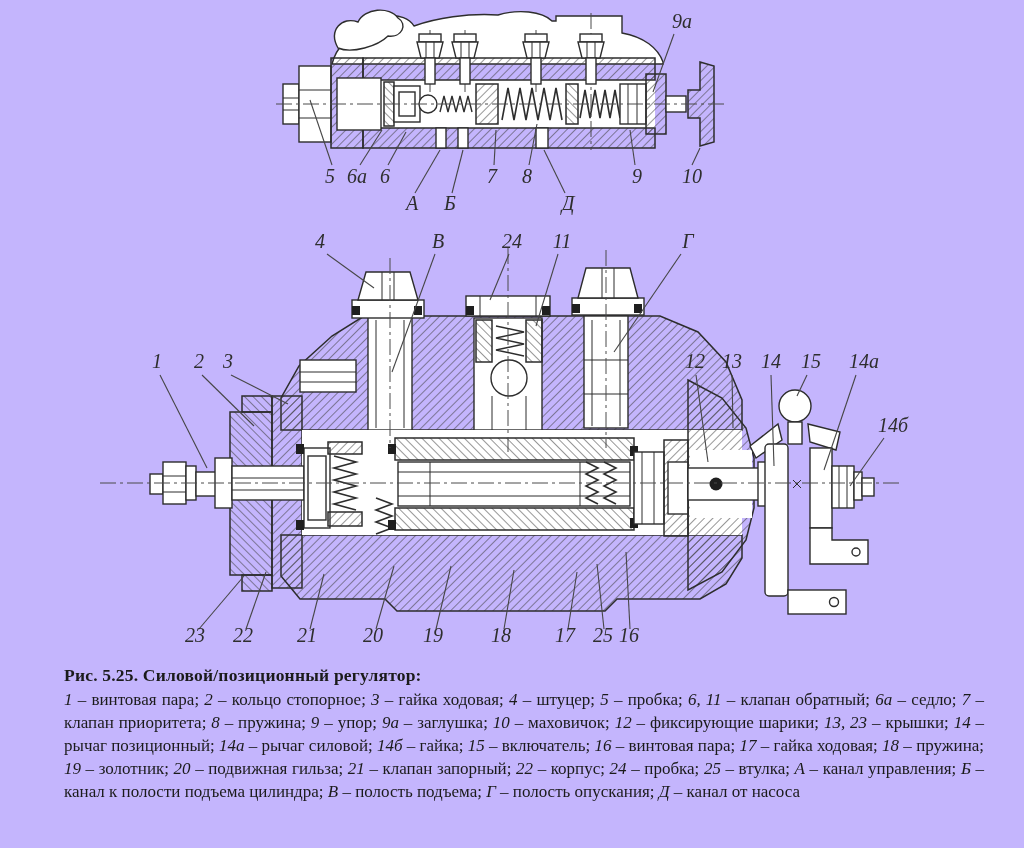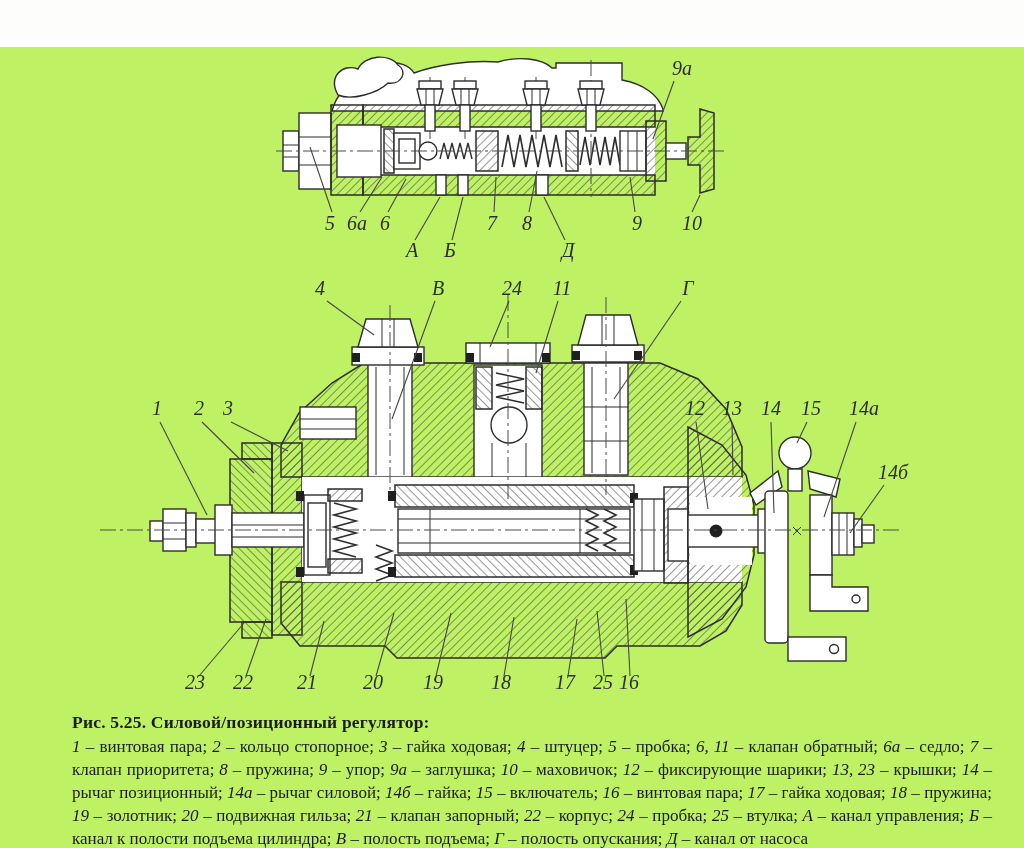--- a/index.html
+++ b/index.html
@@ -1,37 +1,37 @@
 <!DOCTYPE html>
 <html><head>
 <meta charset="utf-8">
 <style>
   html,body{margin:0;padding:0;}
   body{
     width:1024px;height:848px;position:relative;overflow:hidden;
     background:#fdfdfc;font-family:"Liberation Serif",serif;
   }
-  .page{position:absolute;inset:0;background:#bef264;margin-top:47px;}
+  .page{position:absolute;inset:0;background:#c4b5fd;}
   svg.fig{position:absolute;left:0;top:0;}
 
   
   .wh{fill:#ffffff;stroke:#2d2d2d;stroke-width:1.4;}
   .ln{fill:none;stroke:#2d2d2d;stroke-width:1.4;}
   .ln15{fill:none;stroke:#2d2d2d;stroke-width:1.6;}
   .ln1{fill:none;stroke:#2d2d2d;stroke-width:1;}
   .ht{fill:url(#h1);stroke:#2d2d2d;stroke-width:1.5;}
   .ht2{fill:url(#h2);stroke:#2d2d2d;stroke-width:1.5;}
   .bg{fill:#ffffff;stroke:none;}
   .blk{fill:#1f1f1f;stroke:none;}
   .cl{stroke:#4a4a4a;stroke-width:1;fill:none;stroke-dasharray:16 4 3 4;}
   .leader{stroke:#464646;stroke-width:1.1;fill:none;}
   .callout{font:italic 20px "Liberation Serif",serif;fill:#2e2e2e;text-anchor:middle;}
 
   
-  .caption{position:absolute;left:72px;top:663px;width:920px;color:#1b1b1b;}
+  .caption{position:absolute;left:64px;top:663px;width:920px;color:#1b1b1b;}
   .cap-title{
     display:block;font-weight:bold;font-size:17.5px;line-height:25px;
     letter-spacing:.2px;
   }
   .cap-text{
     font-size:17px;line-height:23px;text-align:justify;
   }
   .cap-text i{font-style:italic;}
 </style>
 </head>

